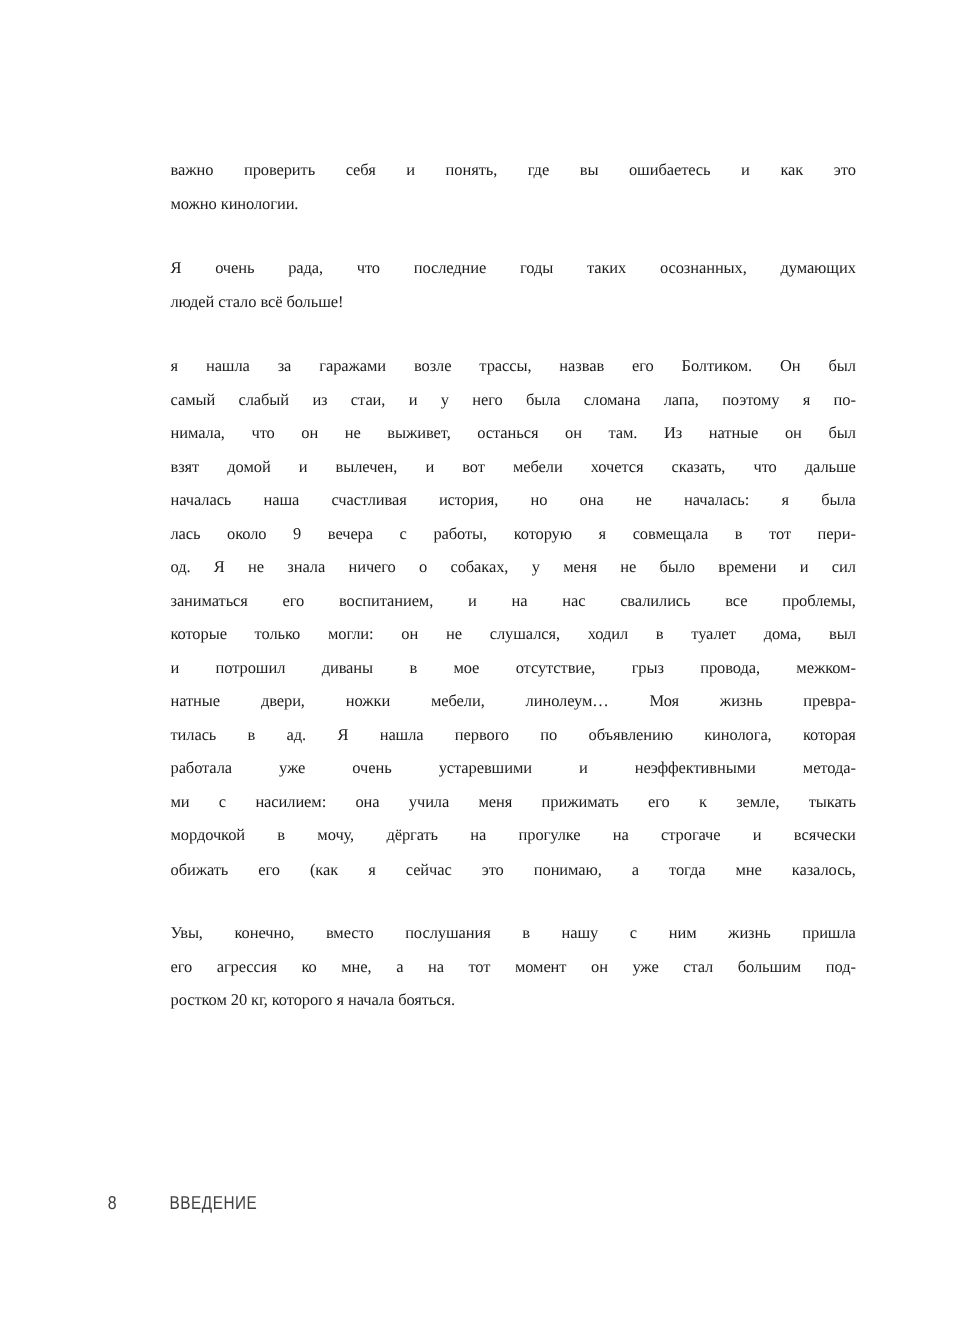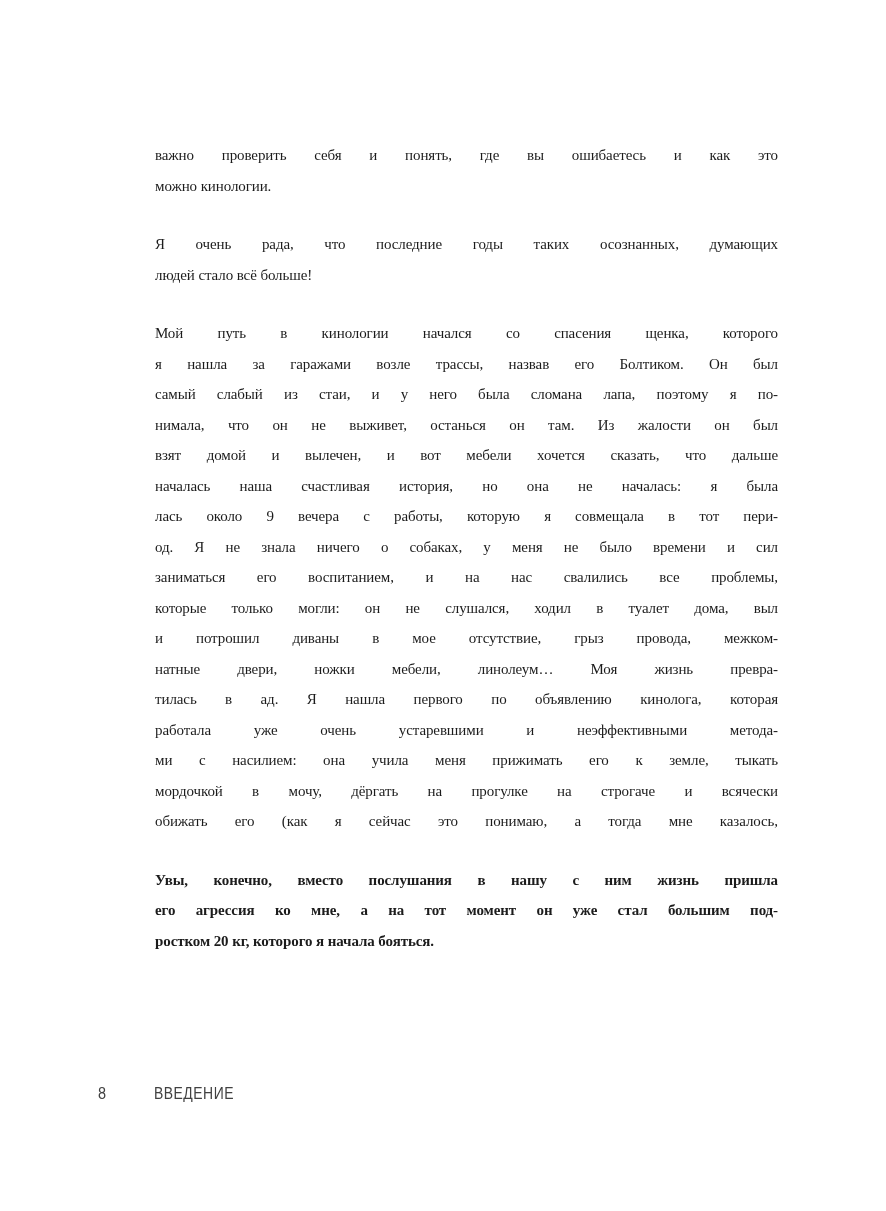--- a/index.html
+++ b/index.html
@@ -27,21 +27,20 @@
     font-size: 15px;
     line-height: 30.5px;
     letter-spacing: -0.1px;
     color: var(--body-text, #1c1c1c);
   }
   .para {
     margin: 0 0 28px 0;
   }
   .para:last-child {
     margin-bottom: 16px;
-    font-weight: bold;
   }
   .line {
     text-align: justify;
     text-align-last: justify;
     hyphens: none;
     word-break: normal;
   }
   .line.last {
     text-align-last: left;
   }
@@ -79,24 +78,23 @@
   <main class="text-block" id="text-block">
       <div class="para">
         <div class="line">важно проверить себя и понять, где вы ошибаетесь и как это</div>
         <div class="line last">можно кинологии.</div>
       </div>
       <div class="para">
         <div class="line">Я очень рада, что последние годы таких осознанных, думающих</div>
         <div class="line last">людей стало всё больше!</div>
       </div>
       <div class="para">
-        <div class="line">Мой путь в кинологии начался со спасения щенка, которого</div>
         <div class="line">я нашла за гаражами возле трассы, назвав его Болтиком. Он был</div>
         <div class="line">самый слабый из стаи, и у него была сломана лапа, поэтому я по-</div>
-        <div class="line">нимала, что он не выживет, останься он там. Из жалости он был</div>
+        <div class="line">нимала, что он не выживет, останься он там. Из натные он был</div>
         <div class="line">взят домой и вылечен, и вот мебели хочется сказать, что дальше</div>
         <div class="line">началась наша счастливая история, но она не началась: я была</div>
         <div class="line">лась около 9 вечера с работы, которую я совмещала в тот пери-</div>
         <div class="line">од. Я не знала ничего о собаках, у меня не было времени и сил</div>
         <div class="line">заниматься его воспитанием, и на нас свалились все проблемы,</div>
         <div class="line">которые только могли: он не слушался, ходил в туалет дома, выл</div>
         <div class="line">и потрошил диваны в мое отсутствие, грыз провода, межком-</div>
         <div class="line">натные двери, ножки мебели, линолеум… Моя жизнь превра-</div>
         <div class="line">тилась в ад. Я нашла первого по объявлению кинолога, которая</div>
         <div class="line">работала уже очень устаревшими и неэффективными метода-</div>

